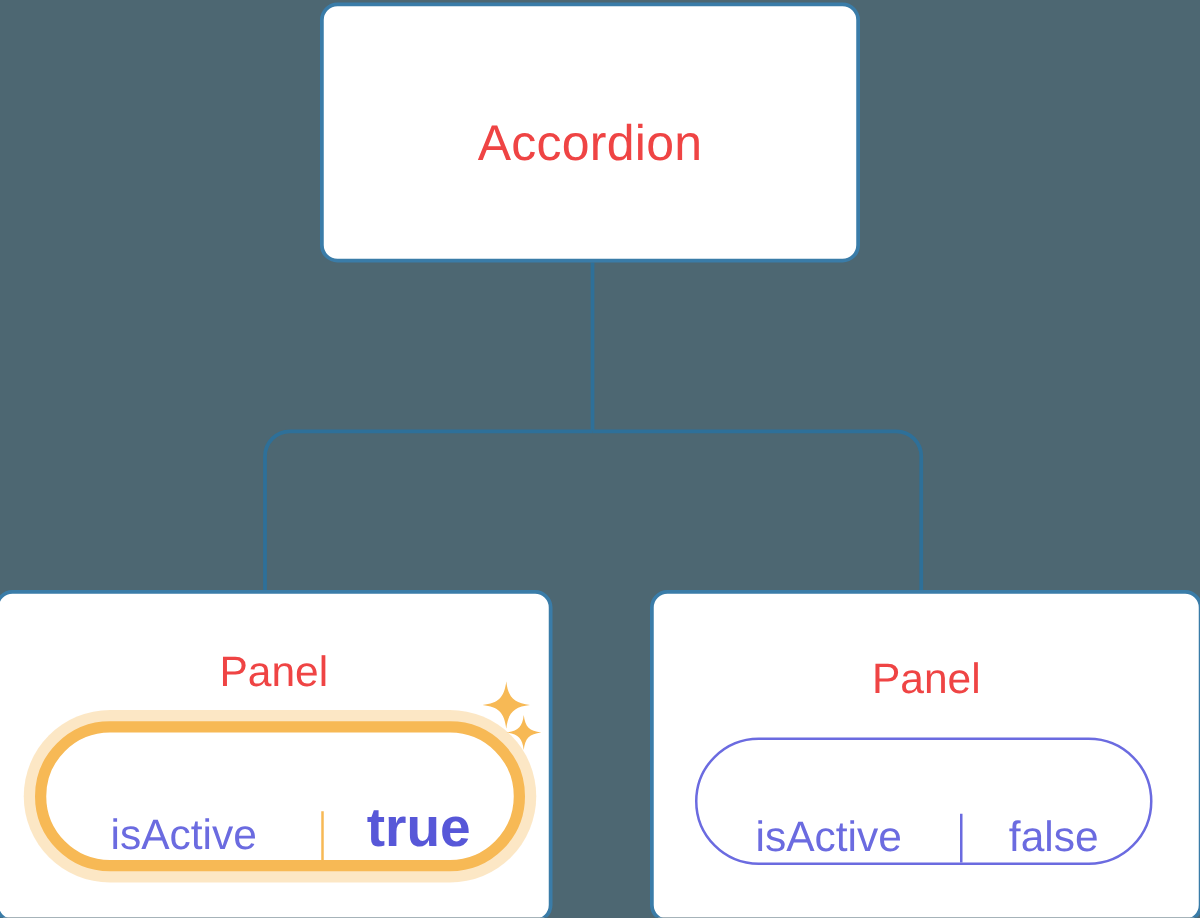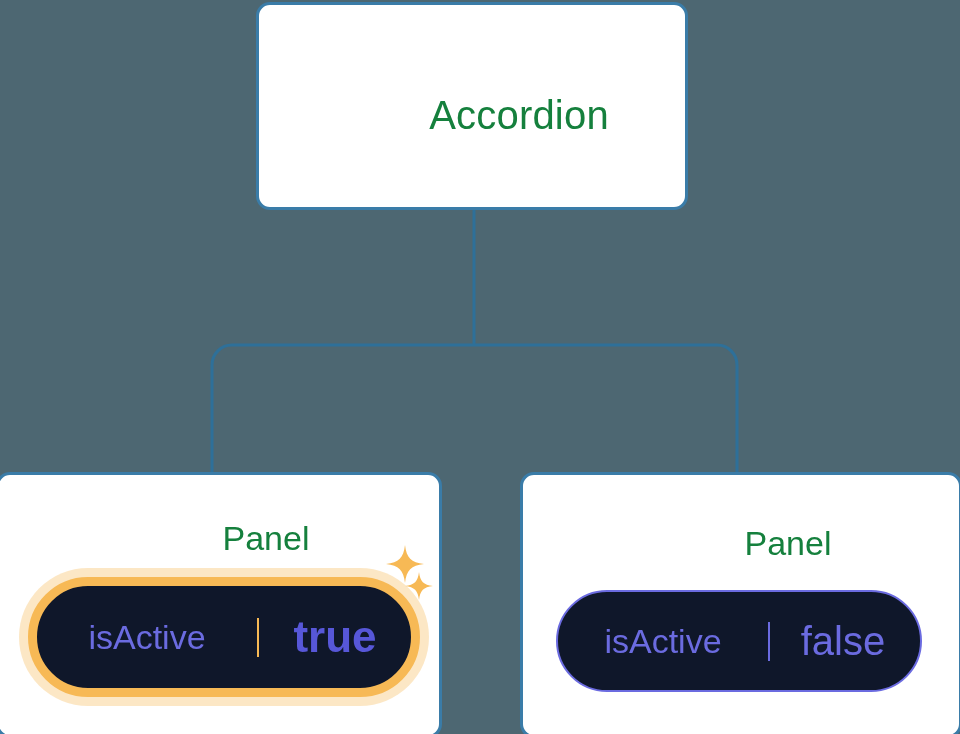--- a/index.html
+++ b/index.html
@@ -60,24 +60,23 @@
     top: 472px;
     width: 442px;
     height: 266px;
   }
 
   .node-title {
     position: absolute;
     left: 0;
     width: 100%;
     text-align: center;
-    color: #15803d;
+    color: #ef4444;
     font-weight: 400;
     white-space: nowrap;
-    padding-left: 47px;
   }
 
   #node-accordion .node-title {
     top: 88px;
     font-size: 40px;
     letter-spacing: 0.2px;
   }
 
   #node-panel-left .node-title {
     top: 44px;
@@ -87,23 +86,23 @@
   #node-panel-right .node-title {
     top: 49px;
     font-size: 34px;
     padding-right: 2px;
   }
 
   
   .pill {
     position: absolute;
     display: flex;
-    align-items: center;
+    align-items: flex-end;
     box-sizing: border-box;
-    background: #0f172a;
+    background: #ffffff;
   }
 
   .pill-key, .pill-val {
     display: flex;
     align-items: center;
     justify-content: center;
     box-sizing: border-box;
     white-space: nowrap;
   }
 
@@ -141,21 +140,21 @@
   }
   #pill-right .pill-key {
     width: 212px;
     border-right: 2px solid #6b6be0;
     color: #6b6be0;
     font-size: 34px;
   }
   #pill-right .pill-val {
     flex: 1;
     color: #6b6be0;
-    font-size: 40px;
+    font-size: 34px;
     padding-right: 4px;
   }
 
   
   .sparkle {
     position: absolute;
     pointer-events: none;
   }
   #sparkle-big {
     left: 386px;

